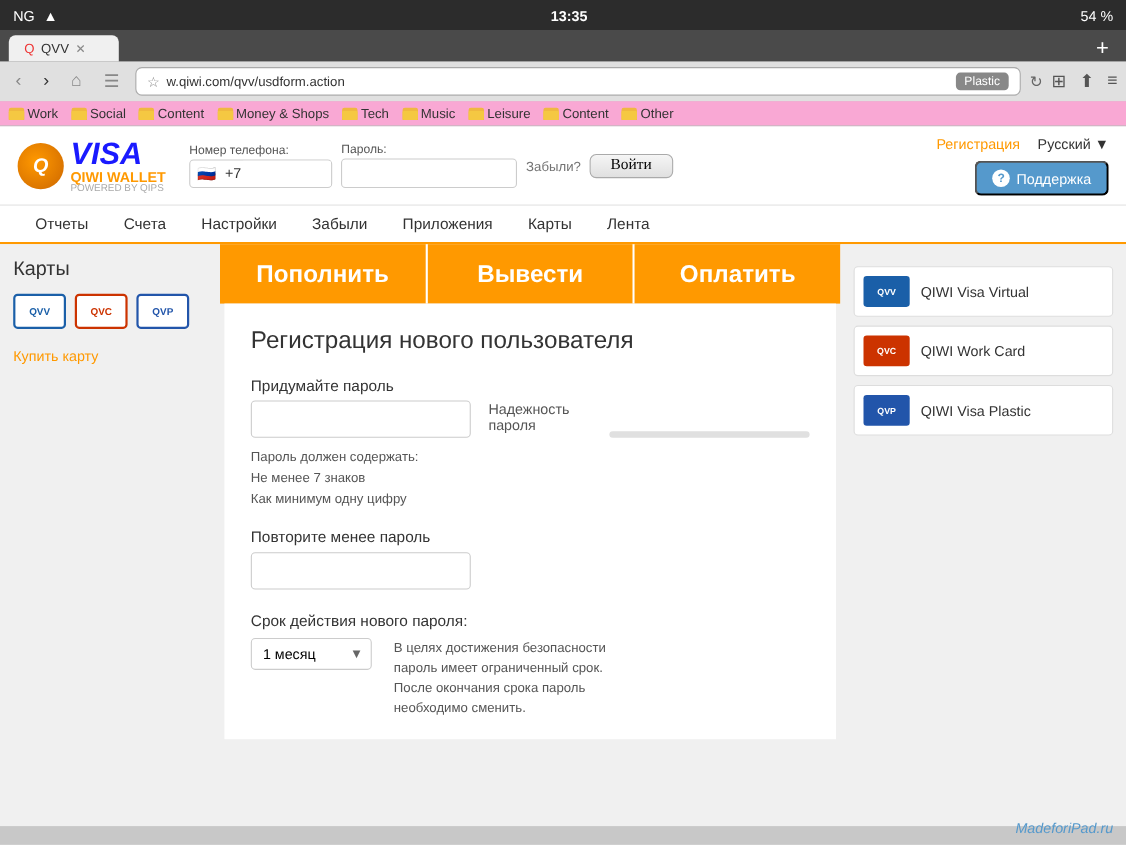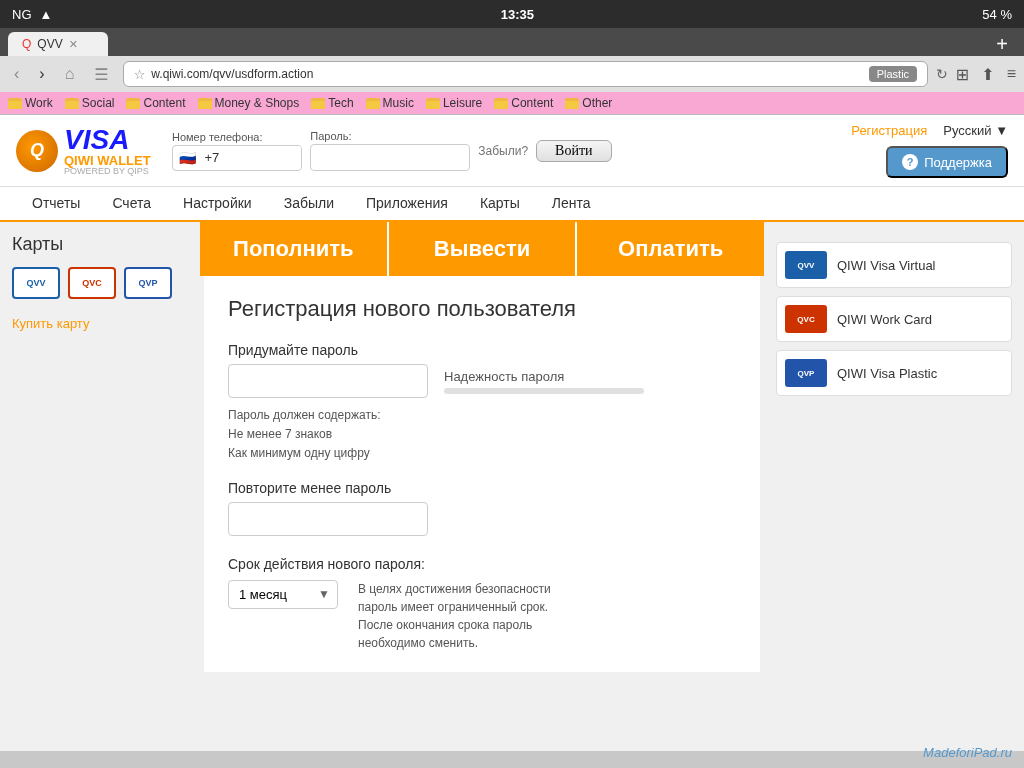--- a/index.html
+++ b/index.html
@@ -288,21 +288,21 @@
     .password-input {
       width: 200px;
       border: 1px solid #ccc;
       border-radius: 4px;
       padding: 8px 10px;
       font-size: 14px;
     }
     .strength-bar {
       flex: 1;
       display: flex;
-      flex-direction: column;
+      align-items: flex-end;
     }
     .strength-label { font-size: 13px; color: #555; margin-bottom: 4px; }
     .strength-track {
       height: 6px;
       background: #e0e0e0;
       border-radius: 3px;
       width: 200px;
     }
     .password-rules { font-size: 12px; color: #555; margin-bottom: 16px; line-height: 1.6; }
     .repeat-label { font-size: 14px; color: #333; margin-bottom: 6px; }

